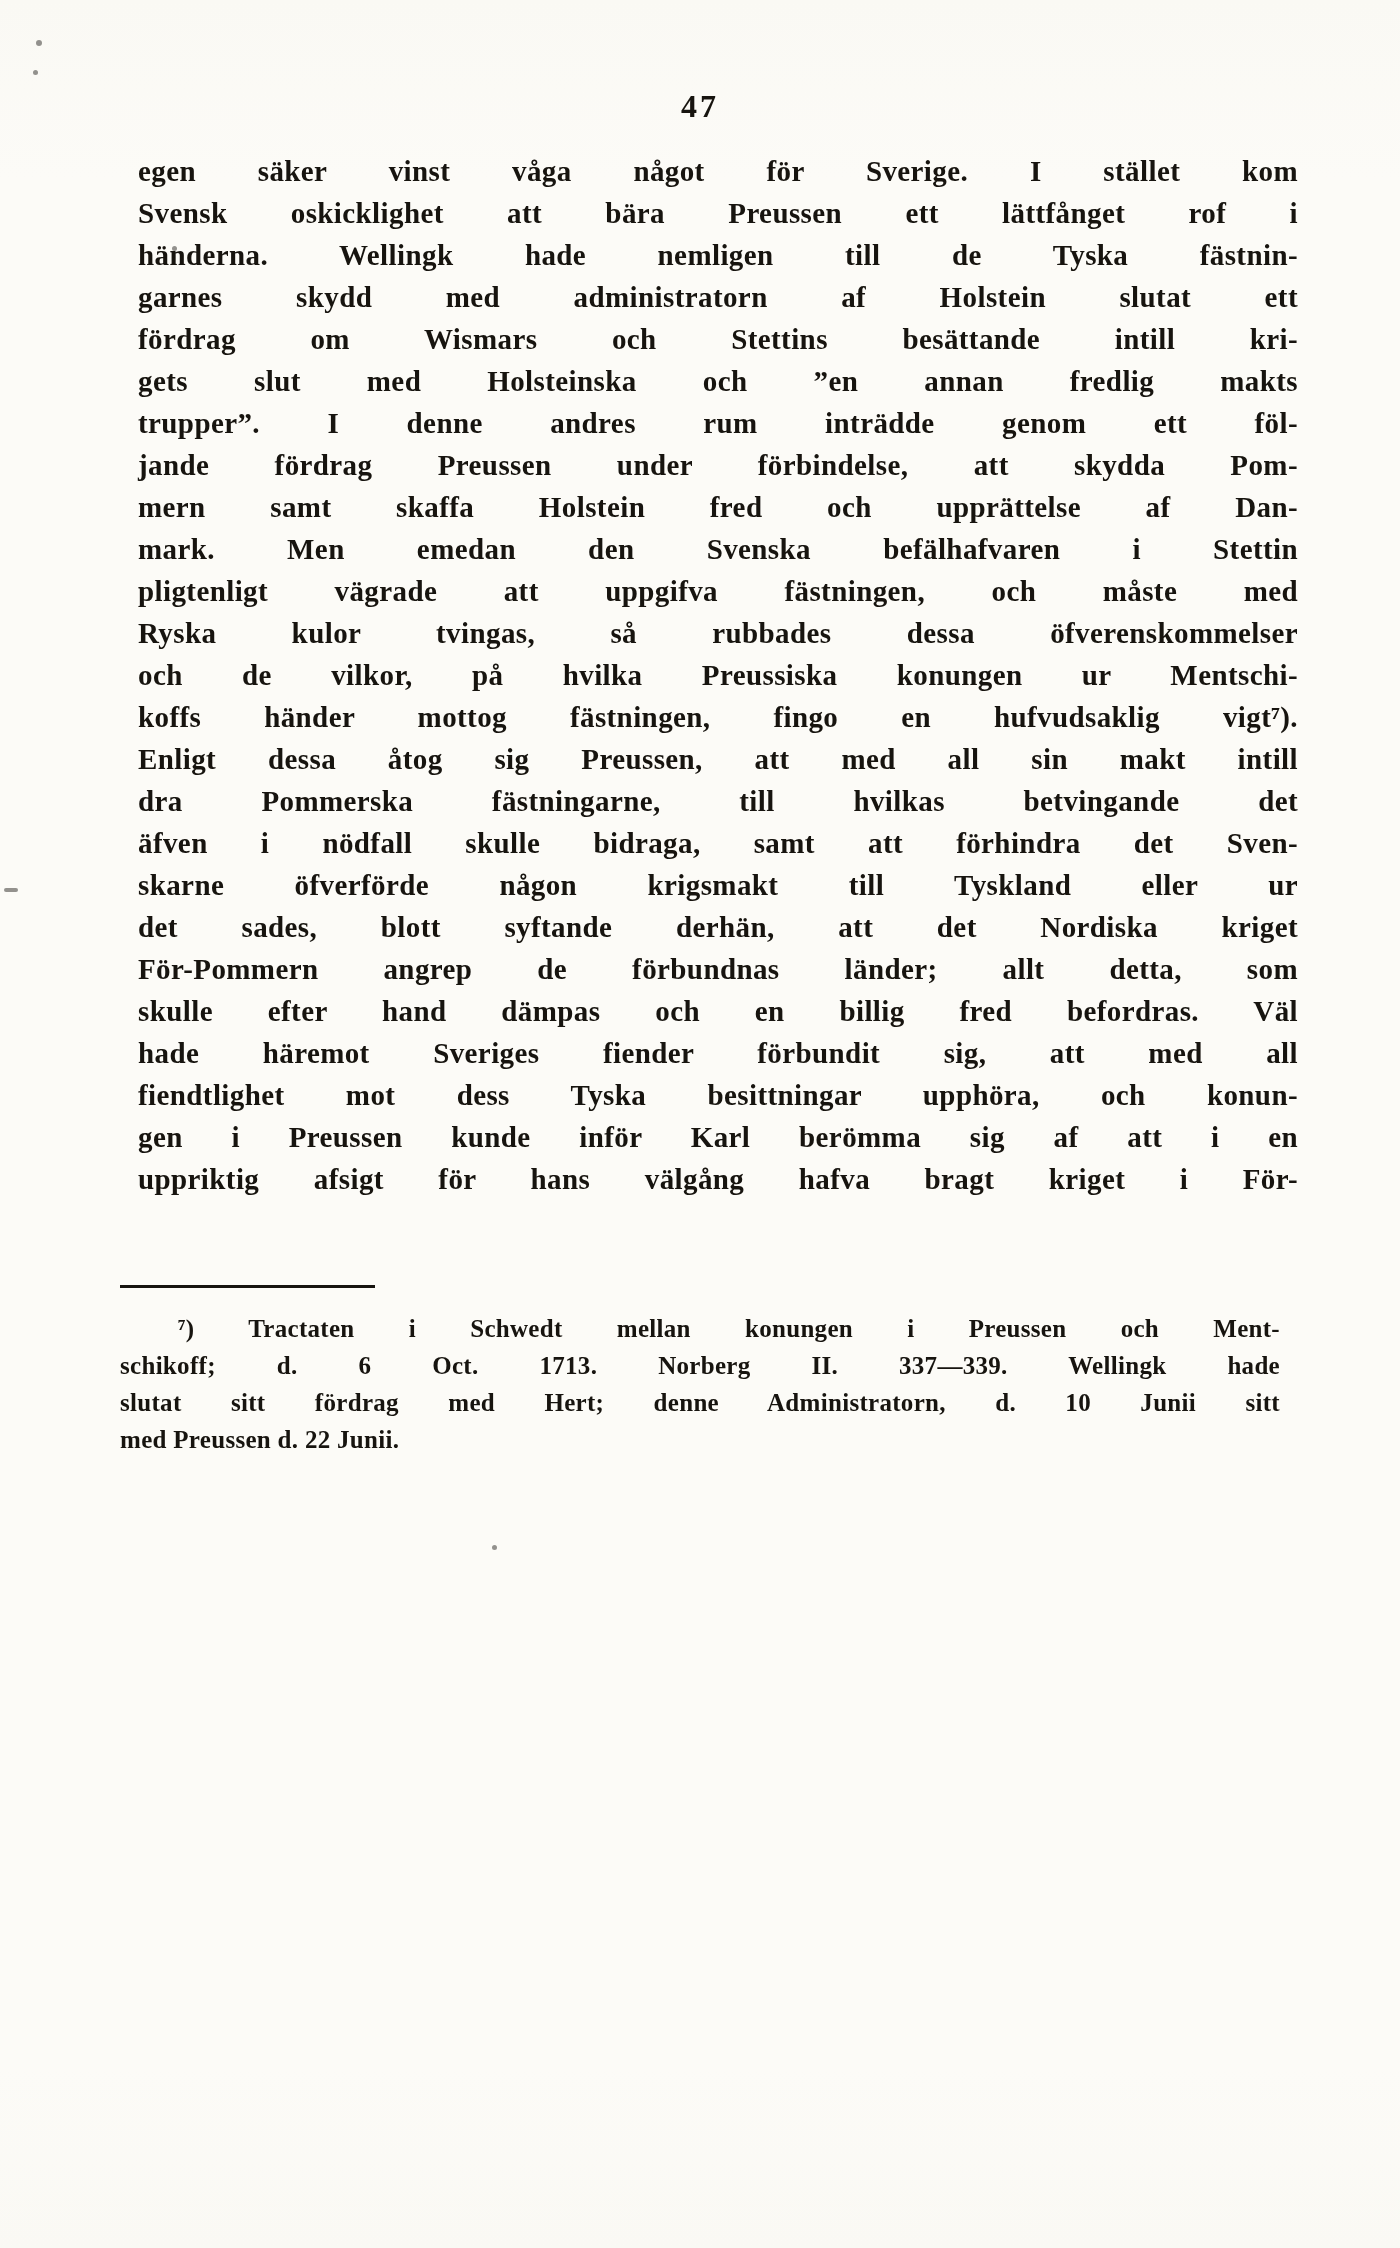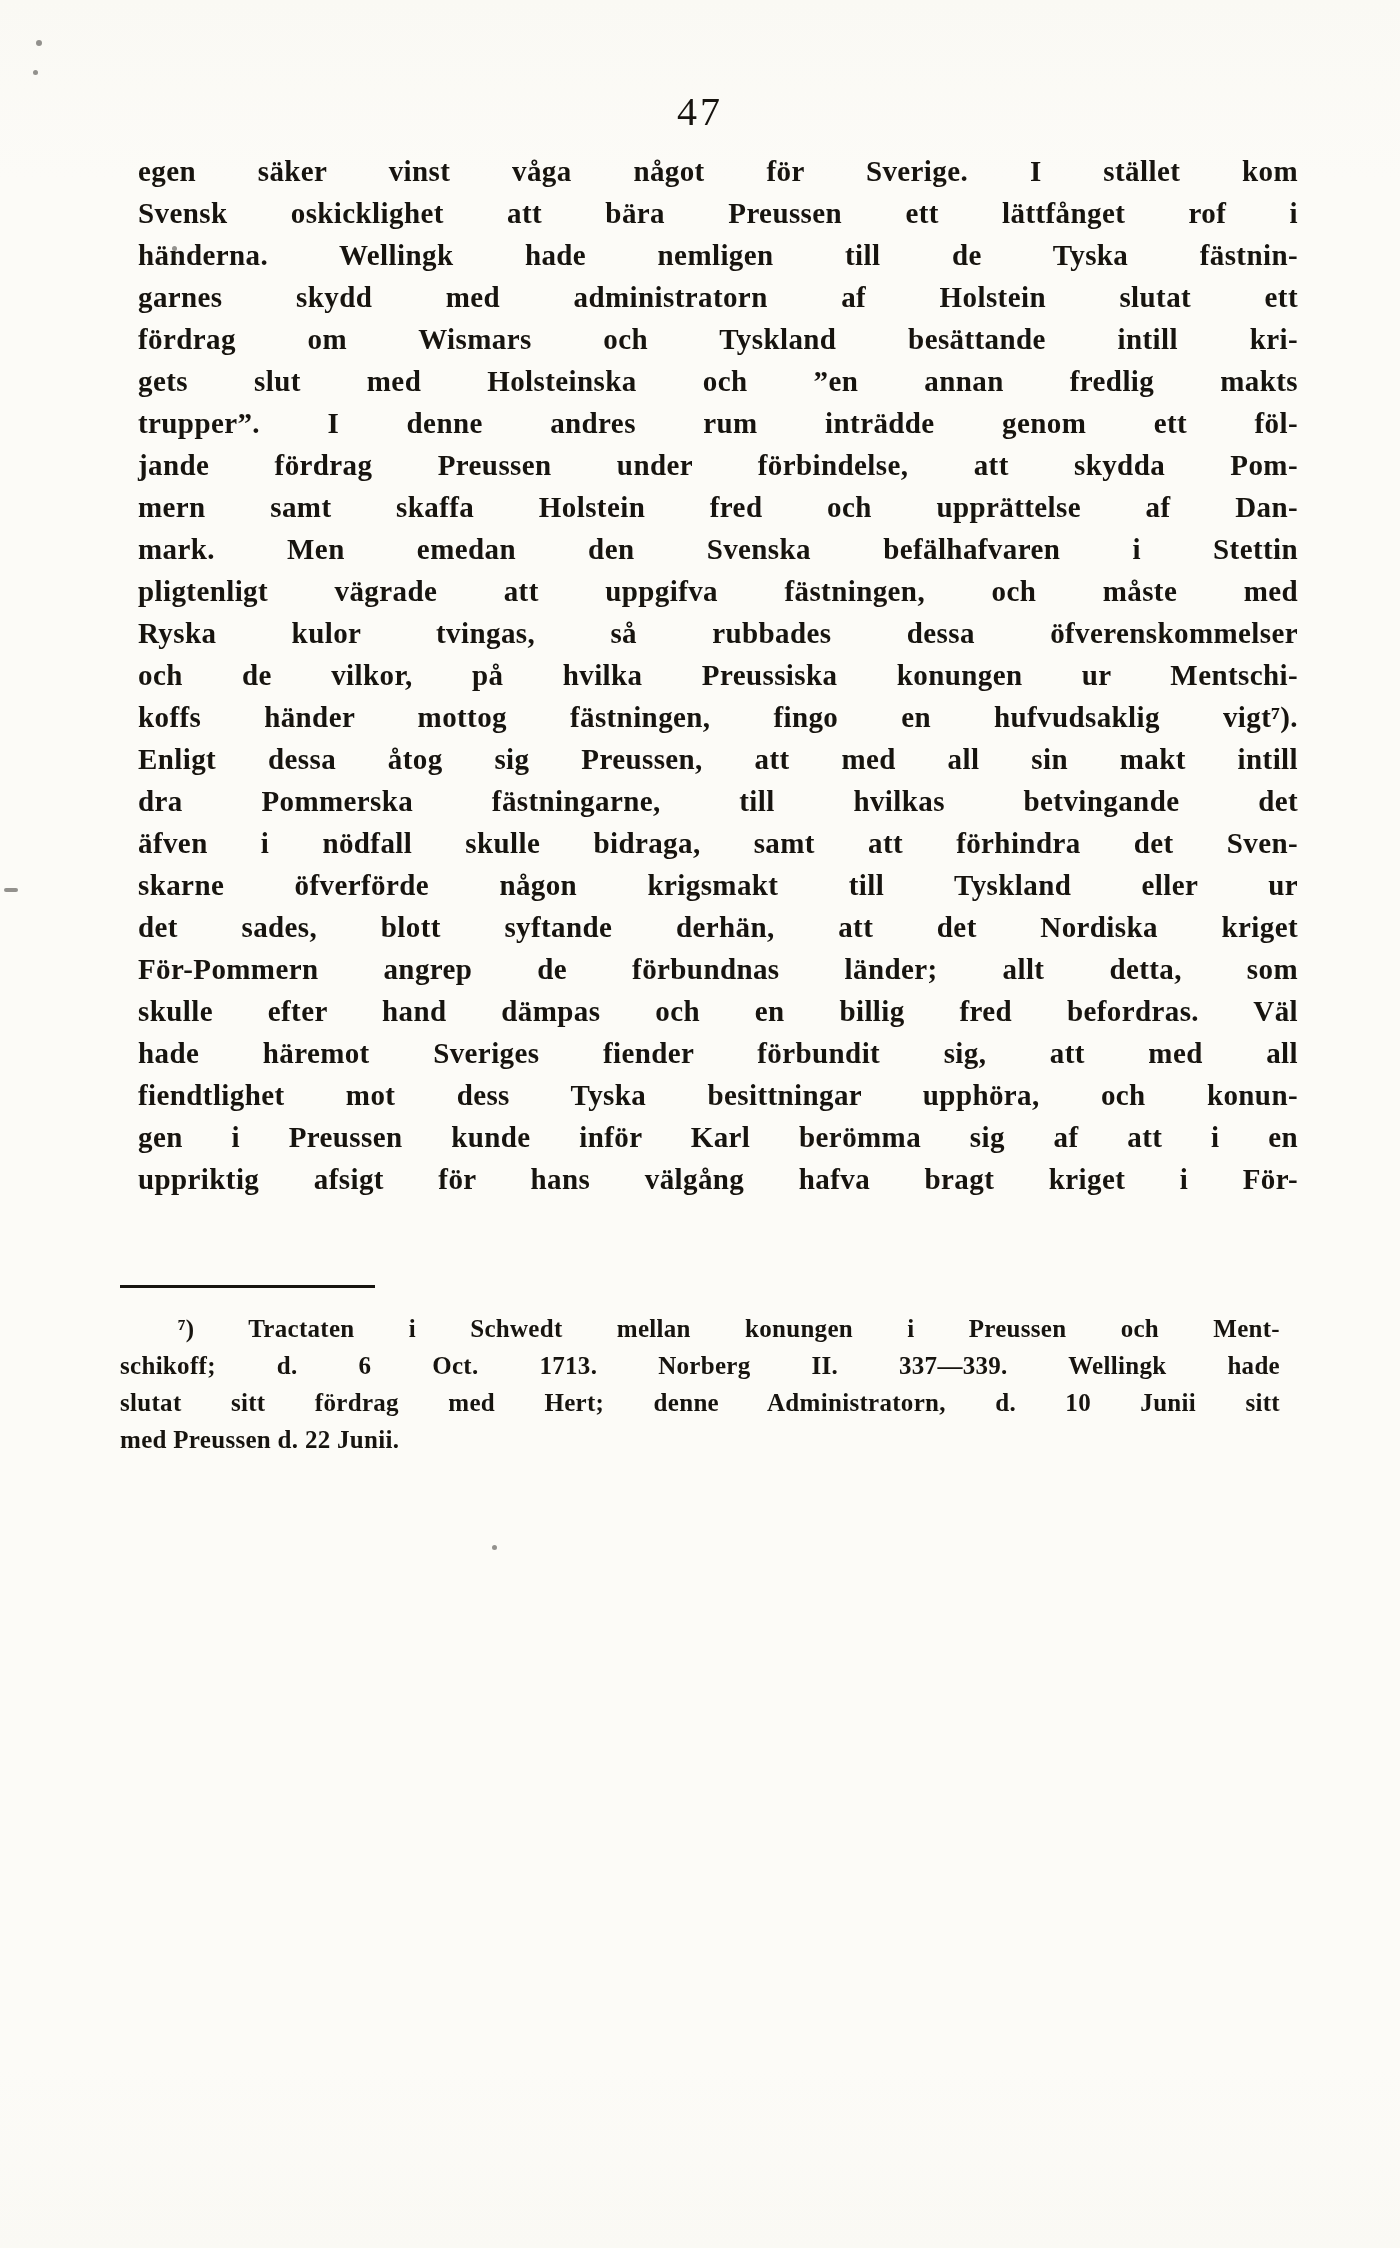--- a/index.html
+++ b/index.html
@@ -17,22 +17,22 @@
     overflow: hidden;
     font-family: "Liberation Serif", "DejaVu Serif", serif;
     color: #17140f;
   }
   .page-number {
     position: absolute;
     top: 88px;
     left: 120px;
     width: 1160px;
     text-align: center;
-    font-size: 40px;
-    font-weight: normal;
+    font-size: 32px;
+    font-weight: bold;
     letter-spacing: 3px;
   }
   .main-text {
     position: absolute;
     top: 150px;
     left: 120px;
     width: 1160px;
     margin-left: 18px;
   }
   .text-line {
@@ -87,21 +87,21 @@
 
 <div class="page">
 
   <div class="page-number">47</div>
 
   <div class="main-text">
     <div class="text-line">egen säker vinst våga något för Sverige. I stället kom</div>
     <div class="text-line">Svensk oskicklighet att bära Preussen ett lättfånget rof i</div>
     <div class="text-line">händerna. Wellingk hade nemligen till de Tyska fästnin-</div>
     <div class="text-line">garnes skydd med administratorn af Holstein slutat ett</div>
-    <div class="text-line">fördrag om Wismars och Tyskland besättande intill kri-</div>
+    <div class="text-line">fördrag om Wismars och Stettins besättande intill kri-</div>
     <div class="text-line">gets slut med Holsteinska och ”en annan fredlig makts</div>
     <div class="text-line">trupper”. I denne andres rum inträdde genom ett föl-</div>
     <div class="text-line">jande fördrag Preussen under förbindelse, att skydda Pom-</div>
     <div class="text-line">mern samt skaffa Holstein fred och upprättelse af Dan-</div>
     <div class="text-line">mark. Men emedan den Svenska befälhafvaren i Stettin</div>
     <div class="text-line">pligtenligt vägrade att uppgifva fästningen, och måste med</div>
     <div class="text-line">Ryska kulor tvingas, så rubbades dessa öfverenskommelser</div>
     <div class="text-line">och de vilkor, på hvilka Preussiska konungen ur Mentschi-</div>
     <div class="text-line">koffs händer mottog fästningen, fingo en hufvudsaklig vigt⁷).</div>
     <div class="text-line">Enligt dessa åtog sig Preussen, att med all sin makt intill</div>

